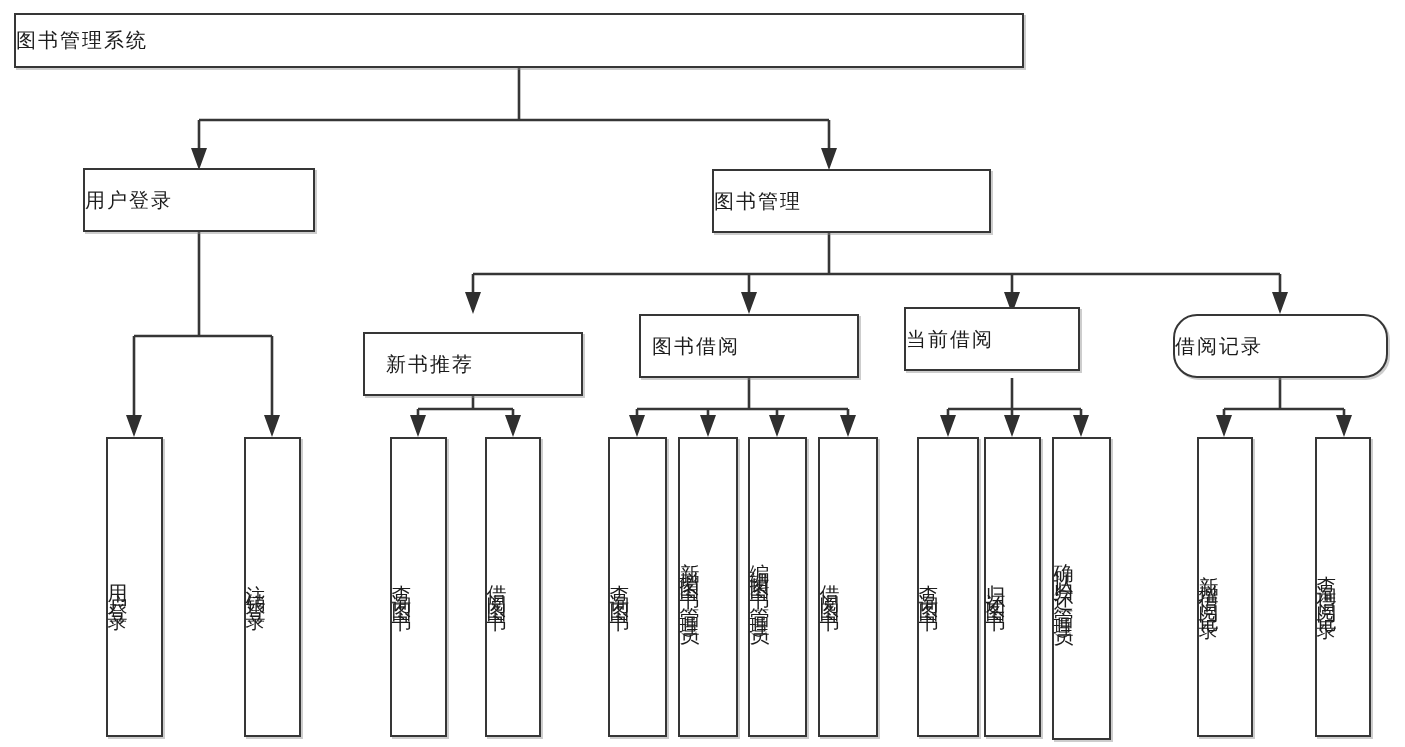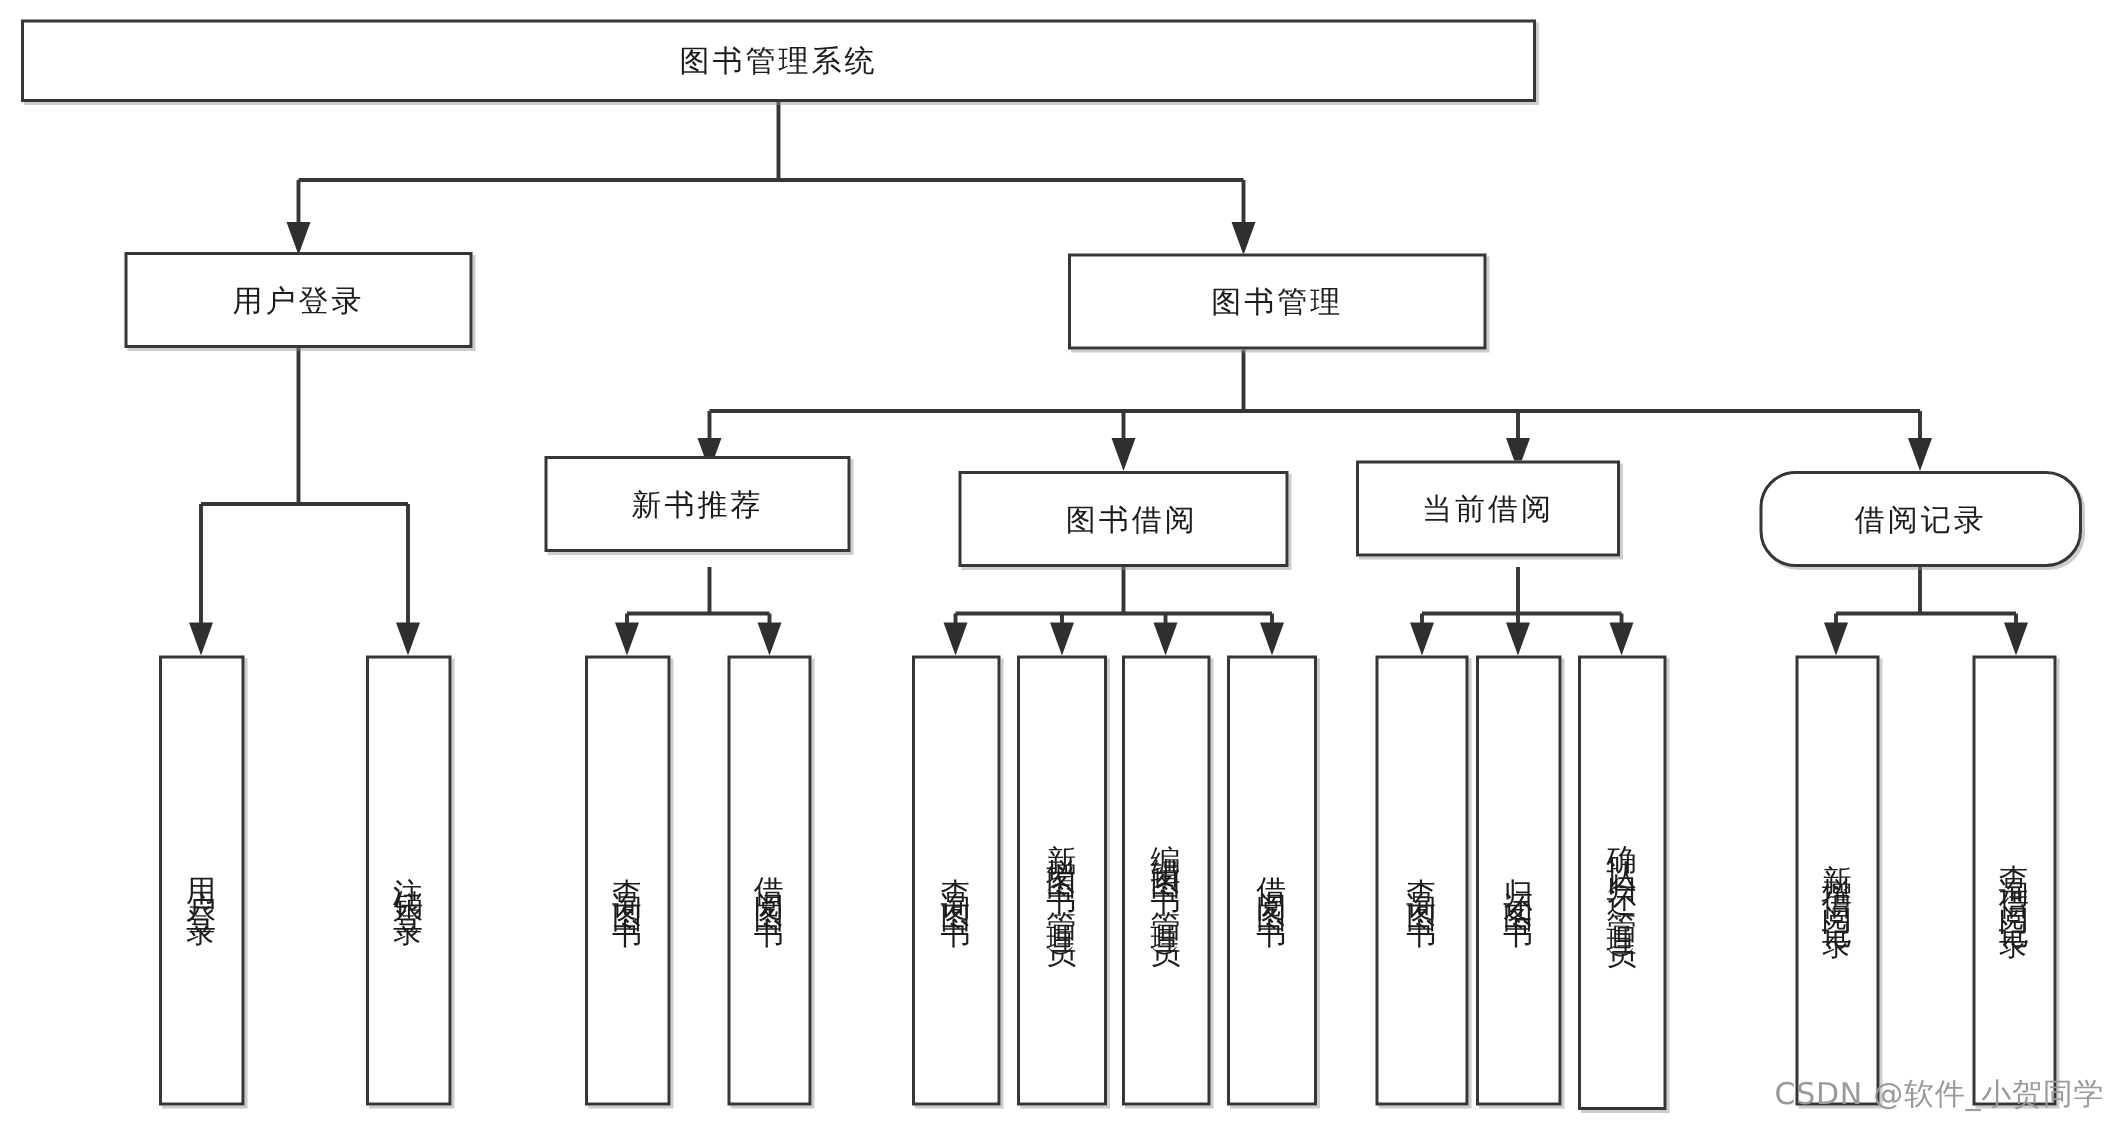--- a/index.html
+++ b/index.html
@@ -23,21 +23,20 @@
     height: 747px;
   }
   .node {
     position: absolute;
     box-sizing: border-box;
     background: #ffffff;
     border: 2.5px solid #363636;
     box-shadow: 2px 2px 0 rgba(145,145,145,0.45);
     display: flex;
     align-items: center;
-    justify-content: center;
     color: #1c1c1c;
     font-size: 20px;
     letter-spacing: 2px;
     white-space: nowrap;
   }
   .node.v .lbl {
     writing-mode: vertical-rl;
     text-orientation: mixed;
     letter-spacing: 9px;
     font-size: 20px;
@@ -120,21 +119,21 @@
     <span class="lbl">图书管理系统</span>
   </div>
 
   <div class="node" style="left:83px; top:168px; width:232px; height:64px;">
     <span class="lbl">用户登录</span>
   </div>
   <div class="node" style="left:712px; top:169px; width:279px; height:64px;">
     <span class="lbl">图书管理</span>
   </div>
 
-  <div class="node" style="left:363px; top:304px; width:204px; height:64px;">
+  <div class="node" style="left:363px; top:332px; width:220px; height:64px;padding-left:21px;">
     <span class="lbl">新书推荐</span>
   </div>
   <div class="node" style="left:639px; top:314px; width:220px; height:64px;padding-left:11px;">
     <span class="lbl">图书借阅</span>
   </div>
   <div class="node" style="left:904px; top:307px; width:176px; height:64px;">
     <span class="lbl">当前借阅</span>
   </div>
   <div class="node" style="left:1173px; top:314px; width:215px; height:64px;border-radius:24px;">
     <span class="lbl">借阅记录</span>
@@ -177,15 +176,14 @@
     <span class="lbl">确认归还（管理员）</span>
   </div>
 
   <div class="node v" style="left:1197px; top:437px; width:56px; height:300px;">
     <span class="lbl">新增借阅记录</span>
   </div>
   <div class="node v" style="left:1315px; top:437px; width:56px; height:300px;">
     <span class="lbl">查询借阅记录</span>
   </div>
 
-  <div class="watermark">CSDN @软件_小贺同学</div>
 
 </div>
 
 </body></html>

